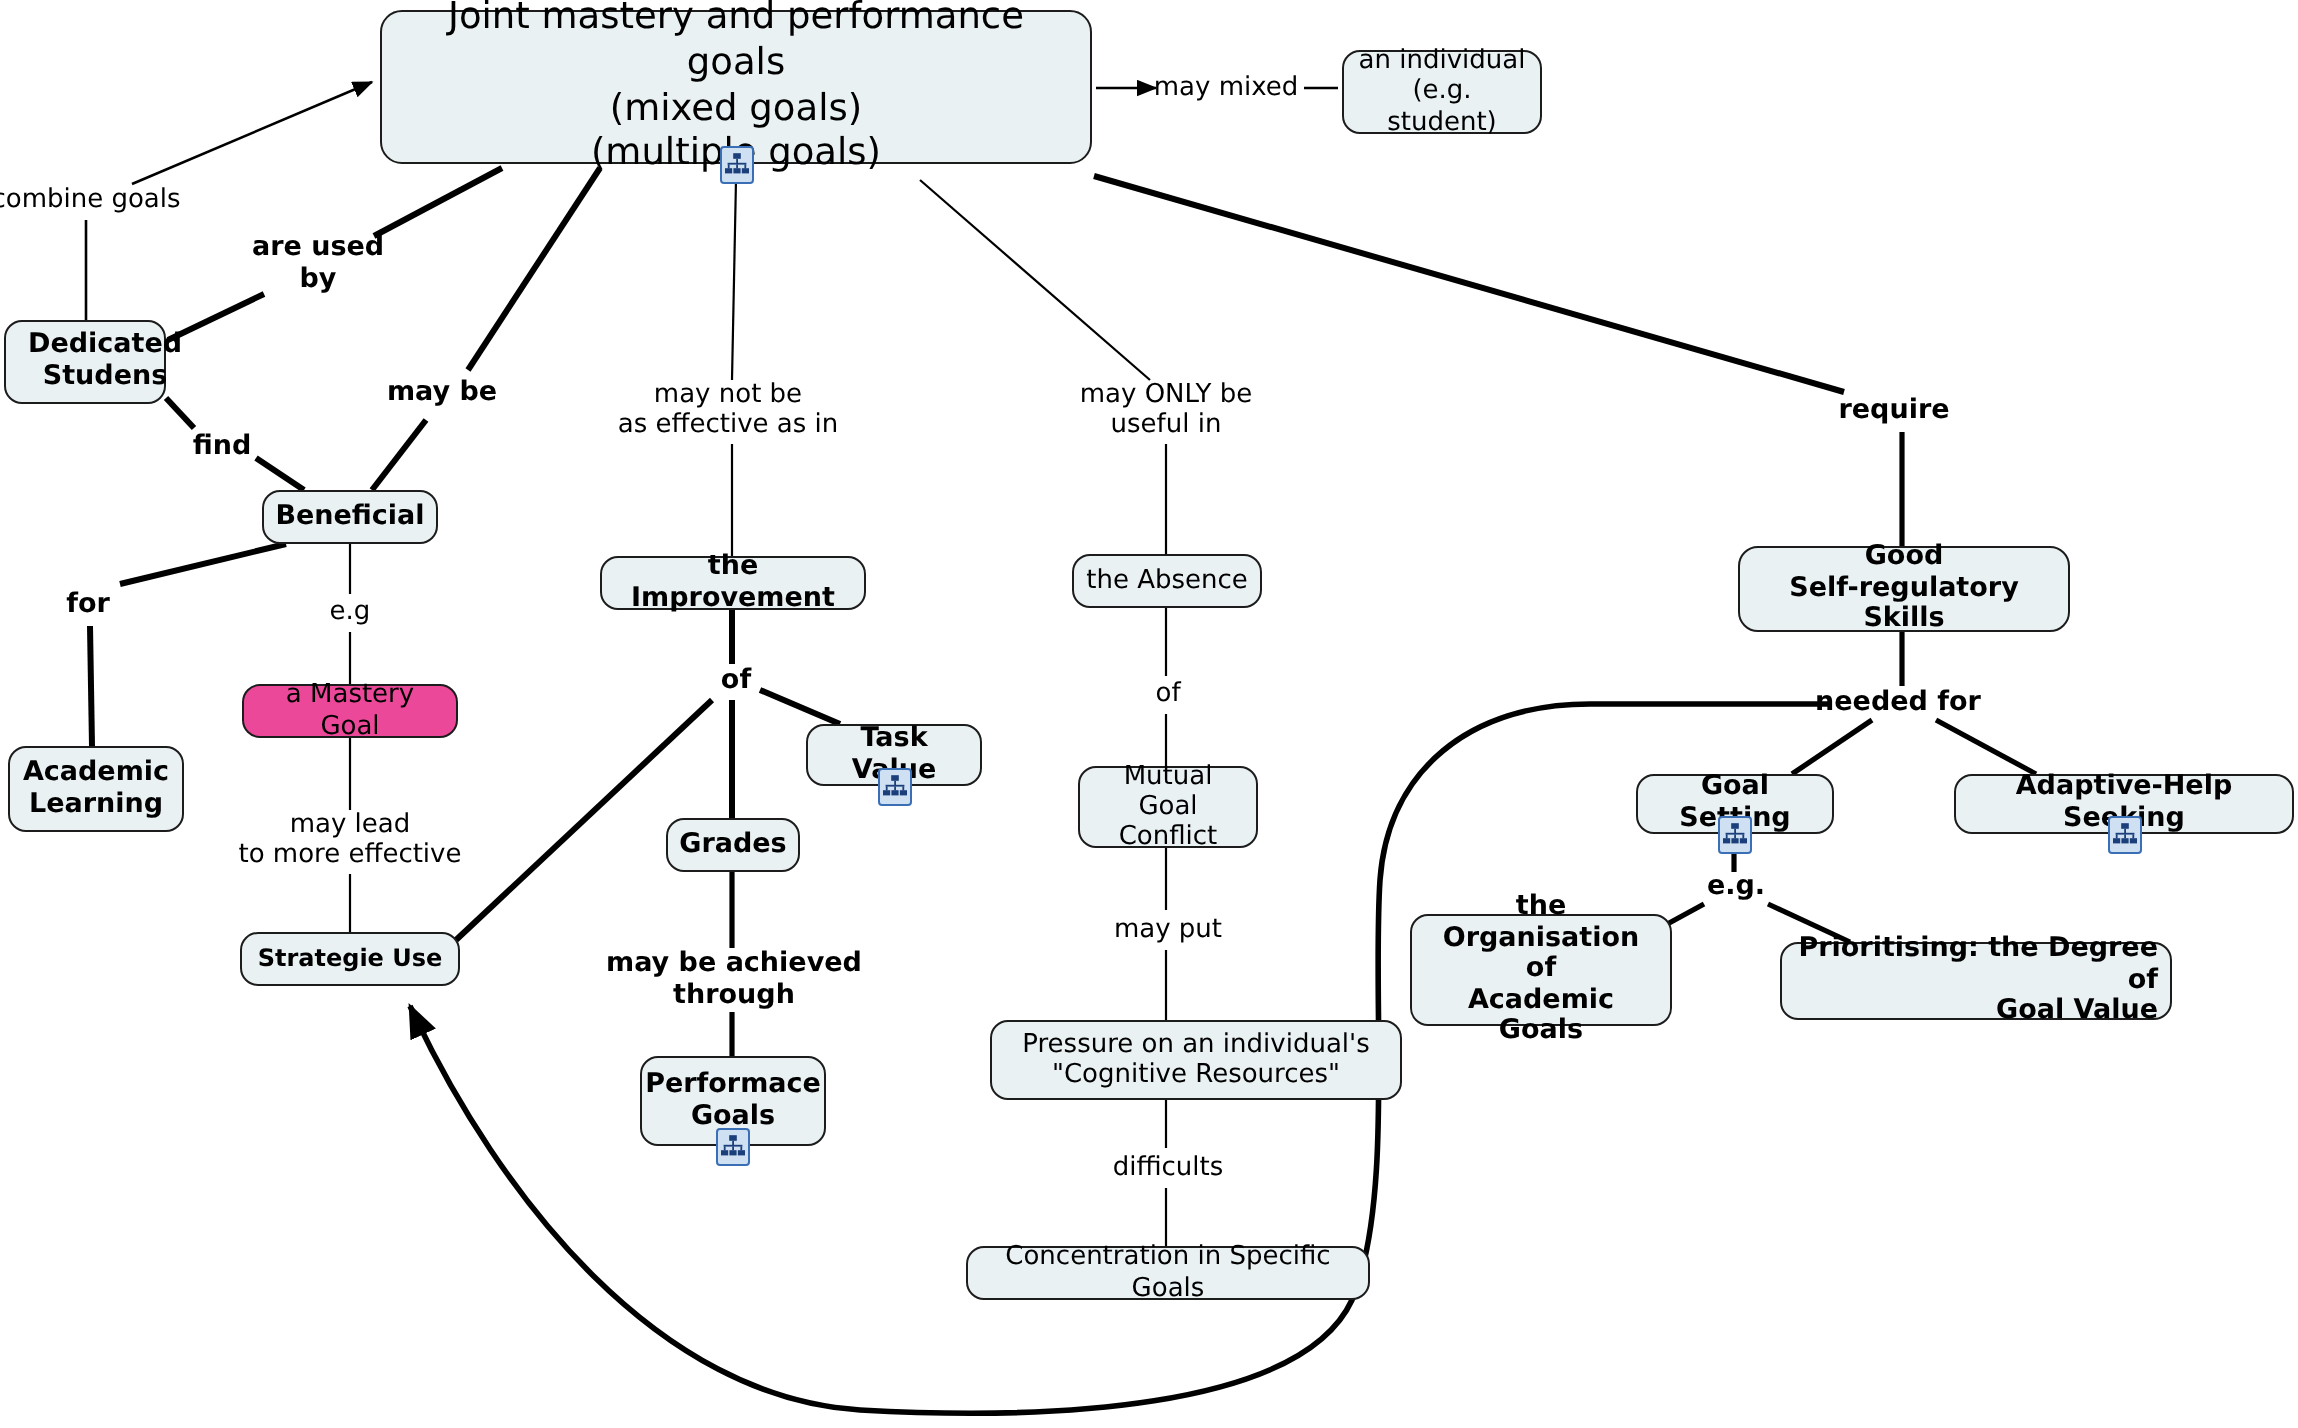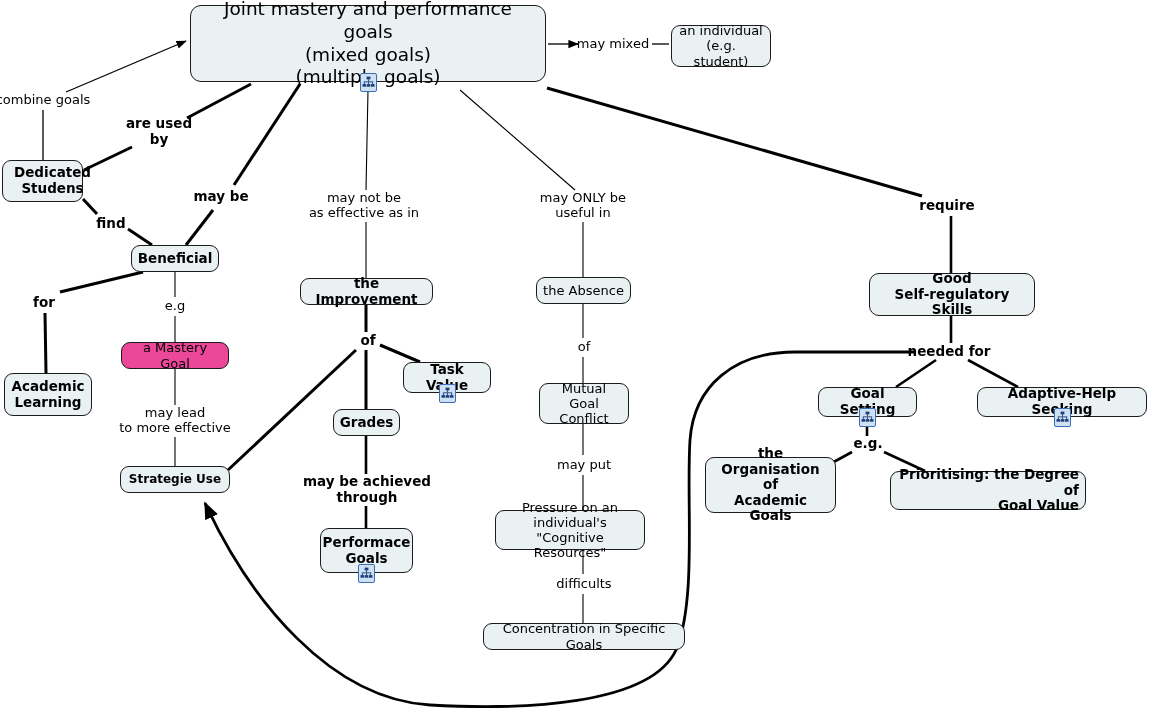--- a/index.html
+++ b/index.html
@@ -210,21 +210,21 @@
             <rect x="10.2" y="6.2" width="0.9" height="2.0" fill="#1b3f7a"></rect>
             <rect x="0.5" y="8.1" width="3.6" height="2.6" fill="#1b3f7a"></rect>
             <rect x="4.7" y="8.1" width="3.6" height="2.6" fill="#1b3f7a"></rect>
             <rect x="8.9" y="8.1" width="3.6" height="2.6" fill="#1b3f7a"></rect>
           </svg>
         </div>
       </div>
       <div class="node plain" style="left: 536px; top: 277px; width: 95px; height: 27px; font-size: 13px; background: rgb(234, 241, 243); border-color: rgb(28, 28, 28);"><span>the Absence</span></div>
       <div class="node plain" style="left: 539px; top: 383px; width: 90px; height: 41px; font-size: 13px; background: rgb(234, 241, 243); border-color: rgb(28, 28, 28);"><span>Mutual Goal
 Conflict</span></div>
-      <div class="node plain" style="left: 495px; top: 510px; width: 150px; height: 40px; font-size: 13px; background: rgb(234, 241, 243); border-color: rgb(28, 28, 28);"><span>Pressure on an individual's
+      <div class="node plain" style="left: 495px; top: 510px; width: 206px; height: 40px; font-size: 13px; background: rgb(234, 241, 243); border-color: rgb(28, 28, 28);"><span>Pressure on an individual's
 "Cognitive Resources"</span></div>
       <div class="node plain" style="left: 483px; top: 623px; width: 202px; height: 27px; font-size: 13px; background: rgb(234, 241, 243); border-color: rgb(28, 28, 28);"><span>Concentration in Specific Goals</span></div>
       <div class="node bold" style="left: 869px; top: 273px; width: 166px; height: 43px; font-size: 13.5px; background: rgb(234, 241, 243); border-color: rgb(28, 28, 28); border-radius: 10px;"><span>Good
 Self-regulatory Skills</span></div>
       <div class="node bold" style="left: 818px; top: 387px; width: 99px; height: 30px; font-size: 13.5px; background: rgb(234, 241, 243); border-color: rgb(28, 28, 28);"><span>Goal Setting</span></div>
       <div class="badge" style="left: 859px; top: 408px; background: rgb(207, 224, 242); border-color: rgb(59, 111, 181);">
         <div style="display:flex;align-items:center;justify-content:center;width:100%;height:100%">
           <svg width="13" height="14" viewBox="0 0 13 14" aria-hidden="true">
             <rect x="4.6" y="0.6" width="3.8" height="2.8" fill="#1b3f7a"></rect>
             <rect x="6.1" y="3.4" width="0.9" height="2.2" fill="#1b3f7a"></rect>

